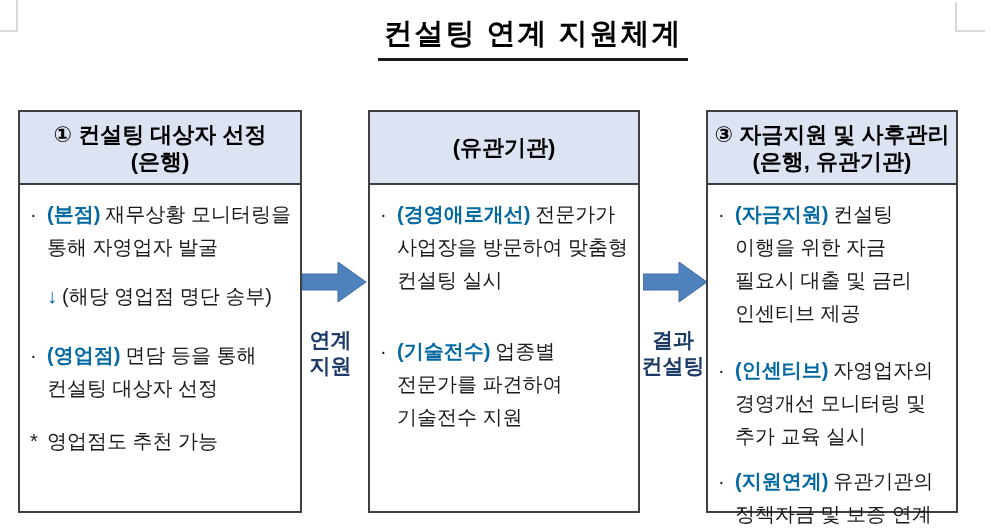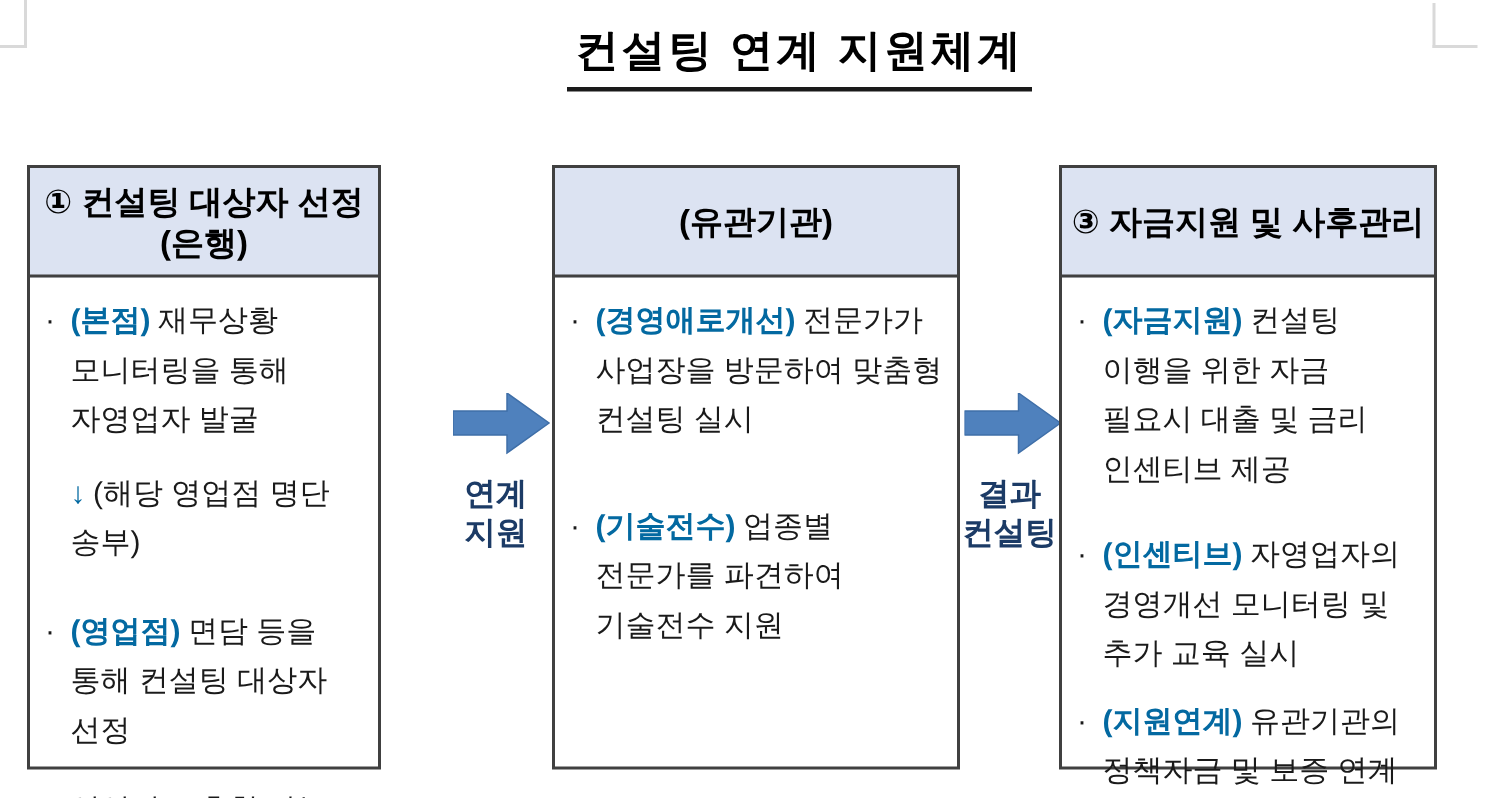--- a/index.html
+++ b/index.html
@@ -20,21 +20,21 @@
   .title {
     display:inline-block; margin-left:50px; font-size:29px; font-weight:bold;
     letter-spacing:2px; color:#000; border-bottom:3px solid #1a1a1a; padding:0 5px 4px 5px;
   }
 
   
   .box {
     position:absolute; top:110px; height:403px; box-sizing:border-box;
     border:2px solid #404040; background:#fff;
   }
-  .box1 { left:18px;  width:236px; }
+  .box1 { left:18px;  width:284px; }
   .box2 { left:368px; width:272px; }
   .box3 { left:706px; width:252px; }
 
   .box-header {
     height:73px; box-sizing:border-box; background:#dce3f2;
     border-bottom:2px solid #404040;
     display:flex; flex-direction:column; align-items:center; justify-content:center;
     font-weight:bold; font-size:22px; line-height:27px; color:#000; text-align:center;
   }
   .box-body {
@@ -44,21 +44,21 @@
   .marker { flex:none; width:17px; font-size:20px; color:#1a1a1a; }
   .content { flex:1; }
   .seg-bold { font-weight:bold; color:#0369a1; margin-right:5px; }
   .seg-bold:empty { display:none; }
 
   
   .arrow-svg { position:absolute; top:262px; }
   .arrow1 { left:302px; }
   .arrow2 { left:643px; }
   .arrow-label {
-    position:absolute; top:317px; text-align:center; font-size:21px; font-weight:bold;
+    position:absolute; top:327px; text-align:center; font-size:21px; font-weight:bold;
     color:#1c3b66; line-height:26px; white-space:nowrap;
   }
   .label1 { left:293px; width:75px; }
   .label2 { left:623px; width:100px; }
 </style>
 </head>
 <body>
 
 <div class="page">
 
@@ -122,20 +122,21 @@
     <polygon points="0,12 36,12 36,0 64,20 36,40 36,28 0,28" stroke="#3f6fa8" stroke-width="1" fill="#4f81bd"></polygon>
   </svg>
   <div class="arrow-label label2">
     <div>결과</div>
     <div>컨설팅</div>
   </div>
 
   <div class="box box3">
     <div class="box-header">
       <div>③ 자금지원 및 사후관리</div>
+      <div>(은행, 유관기관)</div>
     </div>
     <div class="box-body">
       <div class="item">
         <span class="marker">·</span>
         <span class="content"><span class="seg-bold">(자금지원)</span><span>컨설팅 이행을 위한 자금 필요시 대출 및 금리 인센티브 제공</span></span>
       </div>
       <div class="item" style="margin-top:24px;">
         <span class="marker">·</span>
         <span class="content"><span class="seg-bold">(인센티브)</span><span>자영업자의 경영개선 모니터링 및 추가 교육 실시</span></span>
       </div>

